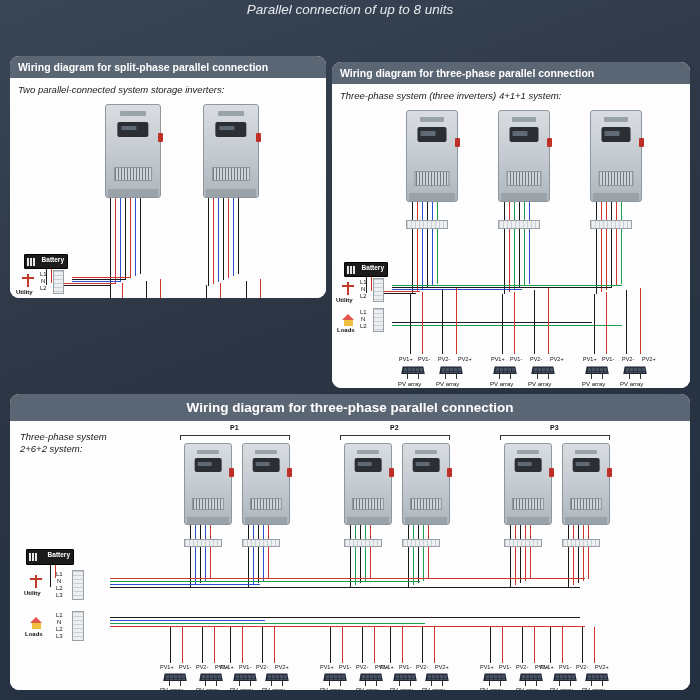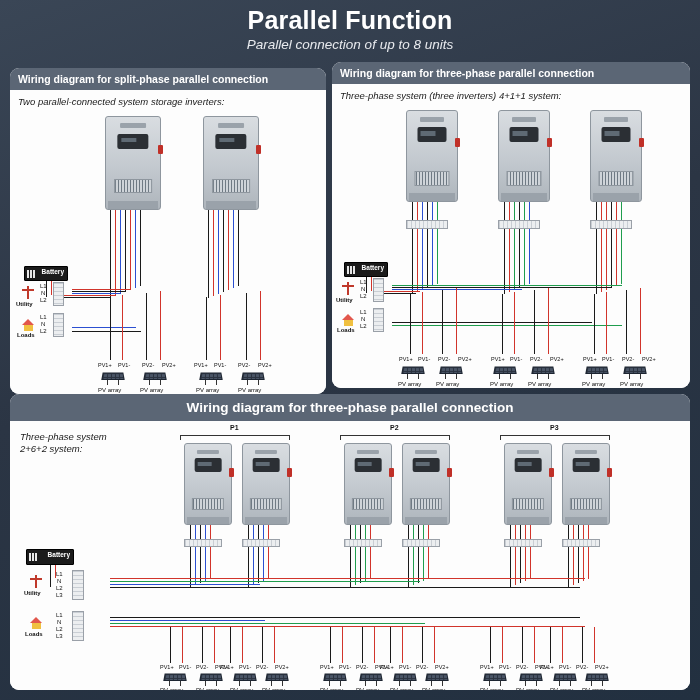--- a/index.html
+++ b/index.html
@@ -214,24 +214,23 @@
   .ptag {
     position:absolute;
     font-size: 7px; color:#111; font-weight:600;
   }
 </style>
 </head>
 <body>
 
 <div id="page">
 
-  <div class="title">Parallel Function</div>
   <div class="subtitle">Parallel connection of up to 8 units</div>
 
-  <div class="panel" style="left:10px; top:68px; width:316px; height:326px;">
+  <div class="panel" style="left:10px; top:56px; width:316px; height:242px;">
     <div class="panel-head">Wiring diagram for split-phase parallel connection</div>
     <div class="panel-body">
 
       <div class="caption" style="left:8px; top:6px;">Two parallel-connected system storage inverters:</div>
 
       <div class="inv" style="left:95px; top:26px; width:56px; height:94px;">
         <div class="logo"></div>
         <div class="screen"></div>
         <div class="redbtn"></div>
         <div class="vent"></div>

